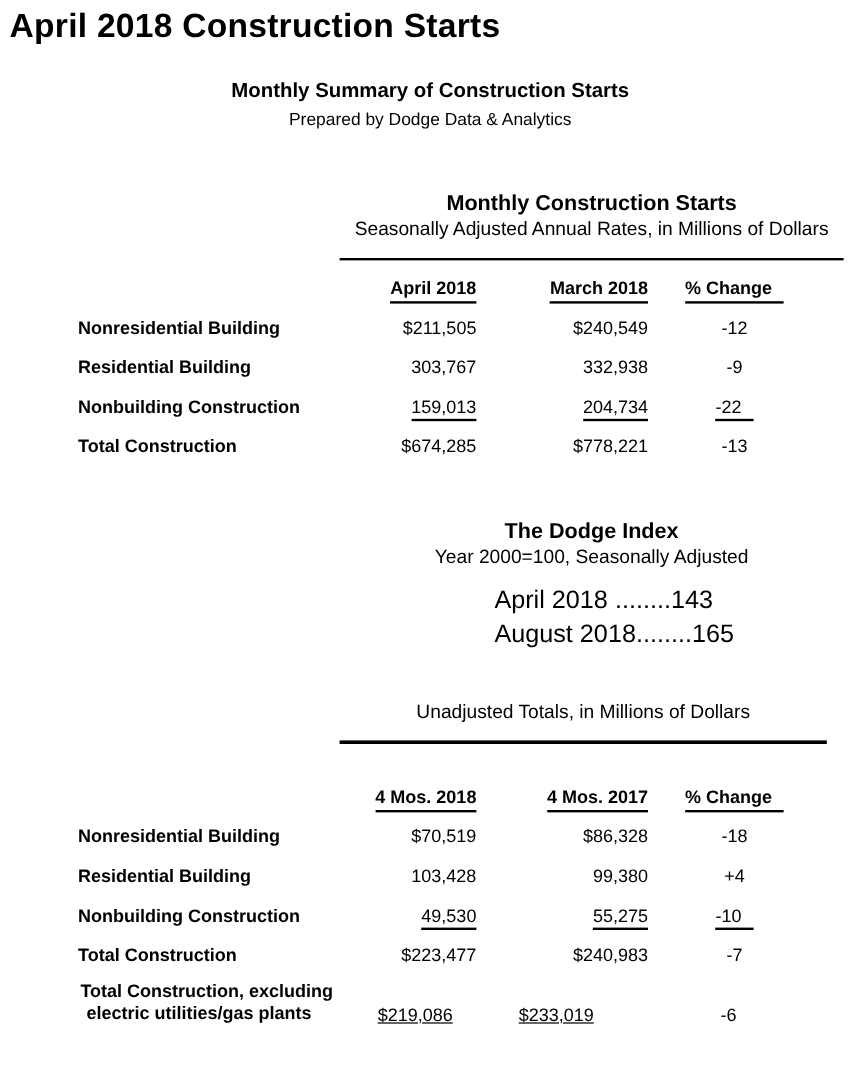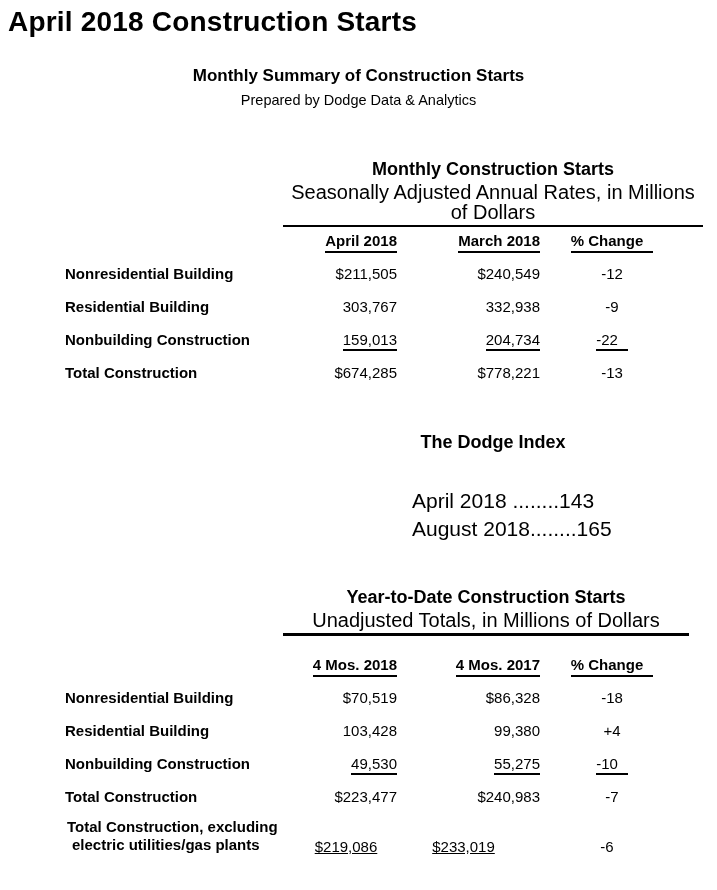--- a/index.html
+++ b/index.html
@@ -34,23 +34,23 @@
     position: absolute;
     left: 283px;
     width: 420px;
     text-align: center;
   }
   .monthly-head { top: 156px; }
   .dodge-head  { top: 429px; }
   .ytd-head    { top: 584px; width: 406px; }
   .section-title { font-size: 18px; font-weight: bold; line-height: 26px; }
   .section-subtitle {
-    font-size: 20px;
+    font-size: 16px;
     line-height: 20px;
-    padding-bottom: 3px;
+    padding-bottom: 13px;
     border-bottom: 2px solid #000;
   }
   .ytd-head .section-subtitle { border-bottom-width: 3px; }
   .section-subtitle.no-rule { border-bottom: none; }
 
   .data-table {
     position: absolute;
     left: 65px;
     display: grid;
     grid-template-columns: 240px 92px 143px 144px;
@@ -141,28 +141,28 @@
     <div class="cell chg-cell"><span class="u pad-right">-22</span></div>
 
     <div class="cell label-cell">Total Construction</div>
     <div class="cell num-cell"><span>$674,285</span></div>
     <div class="cell num-cell"><span>$778,221</span></div>
     <div class="cell chg-cell"><span>-13</span></div>
   </div>
 
   <div class="section-head dodge-head">
     <div class="section-title">The Dodge Index</div>
+    <div class="section-subtitle no-rule">Year 2000=100, Seasonally Adjusted</div>
   </div>
   <div class="dodge-entries">
     <div class="dodge-entry">April 2018 ........143</div>
     <div class="dodge-entry">August 2018........165</div>
   </div>
 
   <div class="section-head ytd-head">
-    <div class="section-title">Year-to-Date Construction Starts</div>
     <div class="section-subtitle">Unadjusted Totals, in Millions of Dollars</div>
   </div>
 
   <div class="data-table ytd-table">
     <div class="cell label-cell"></div>
     <div class="cell num-cell"><span class="col-head">4 Mos. 2018</span></div>
     <div class="cell num-cell"><span class="col-head">4 Mos. 2017</span></div>
     <div class="cell chg-cell"><span class="col-head pad-right">% Change</span></div>
 
     <div class="cell label-cell">Nonresidential Building</div>

